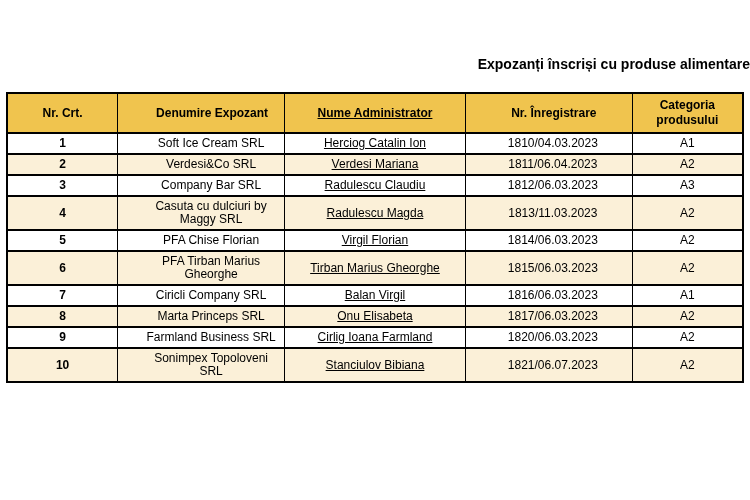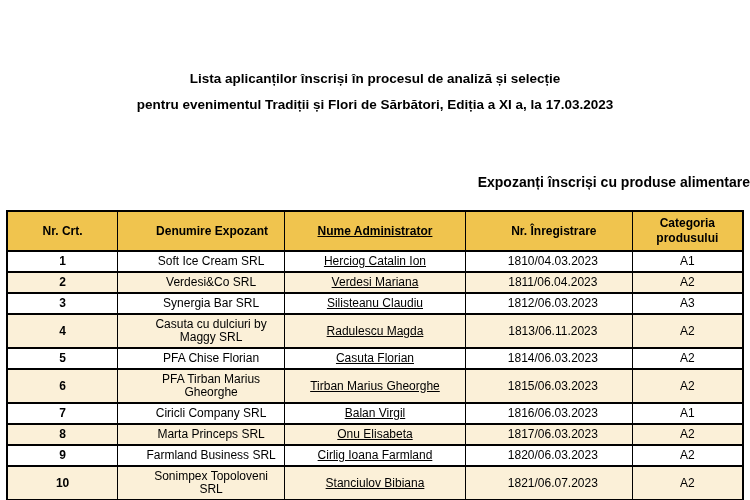--- a/index.html
+++ b/index.html
@@ -77,24 +77,20 @@
   .w-exp  { width: 140px; padding-left: 24px; }
   .w-adm  { width: 152px; text-decoration: underline; }
   .w-reg  { width: 140px; padding-left: 12px; }
   .w-cat  { width: 93px; }
 </style>
 </head>
 <body>
 
 <div class="page">
 
-  <div class="doc-title">
-    <span>Lista aplicanților înscriși în procesul de analiză și selecție</span><br>
-    <span>pentru evenimentul Tradiții și Flori de Sărbători, Ediția a XI a, la 17.03.2023</span>
-  </div>
 
   <div class="section-title">Expozanți înscriși cu produse alimentare</div>
 
   <table class="applicants">
     <thead>
       <tr>
         <th class="w-nr">Nr. Crt.</th>
         <th class="w-exp">Denumire Expozant</th>
         <th class="w-adm">Nume Administrator</th>
         <th class="w-reg">Nr. Înregistrare</th>
@@ -113,38 +109,38 @@
   <tr class="alt">
     <td class="col-nr w-nr">2</td>
     <td class="w-exp">Verdesi&amp;Co SRL</td>
     <td class="w-adm">Verdesi Mariana</td>
     <td class="w-reg">1811/06.04.2023</td>
     <td class="w-cat">A2</td>
   </tr>
 
   <tr>
     <td class="col-nr w-nr">3</td>
-    <td class="w-exp">Synergia Bar SRL</td>
-    <td class="w-adm">Silisteanu Claudiu</td>
+    <td class="w-exp">Company Bar SRL</td>
+    <td class="w-adm">Radulescu Claudiu</td>
     <td class="w-reg">1812/06.03.2023</td>
     <td class="w-cat">A3</td>
   </tr>
 
   <tr class="alt">
     <td class="col-nr w-nr">4</td>
     <td class="w-exp">Casuta cu dulciuri by Maggy SRL</td>
     <td class="w-adm">Radulescu Magda</td>
-    <td class="w-reg">1813/06.11.2023</td>
+    <td class="w-reg">1813/11.03.2023</td>
     <td class="w-cat">A2</td>
   </tr>
 
   <tr>
     <td class="col-nr w-nr">5</td>
     <td class="w-exp">PFA Chise Florian</td>
-    <td class="w-adm">Casuta Florian</td>
+    <td class="w-adm">Virgil Florian</td>
     <td class="w-reg">1814/06.03.2023</td>
     <td class="w-cat">A2</td>
   </tr>
 
   <tr class="alt">
     <td class="col-nr w-nr">6</td>
     <td class="w-exp">PFA Tirban Marius Gheorghe</td>
     <td class="w-adm">Tirban Marius Gheorghe</td>
     <td class="w-reg">1815/06.03.2023</td>
     <td class="w-cat">A2</td>

